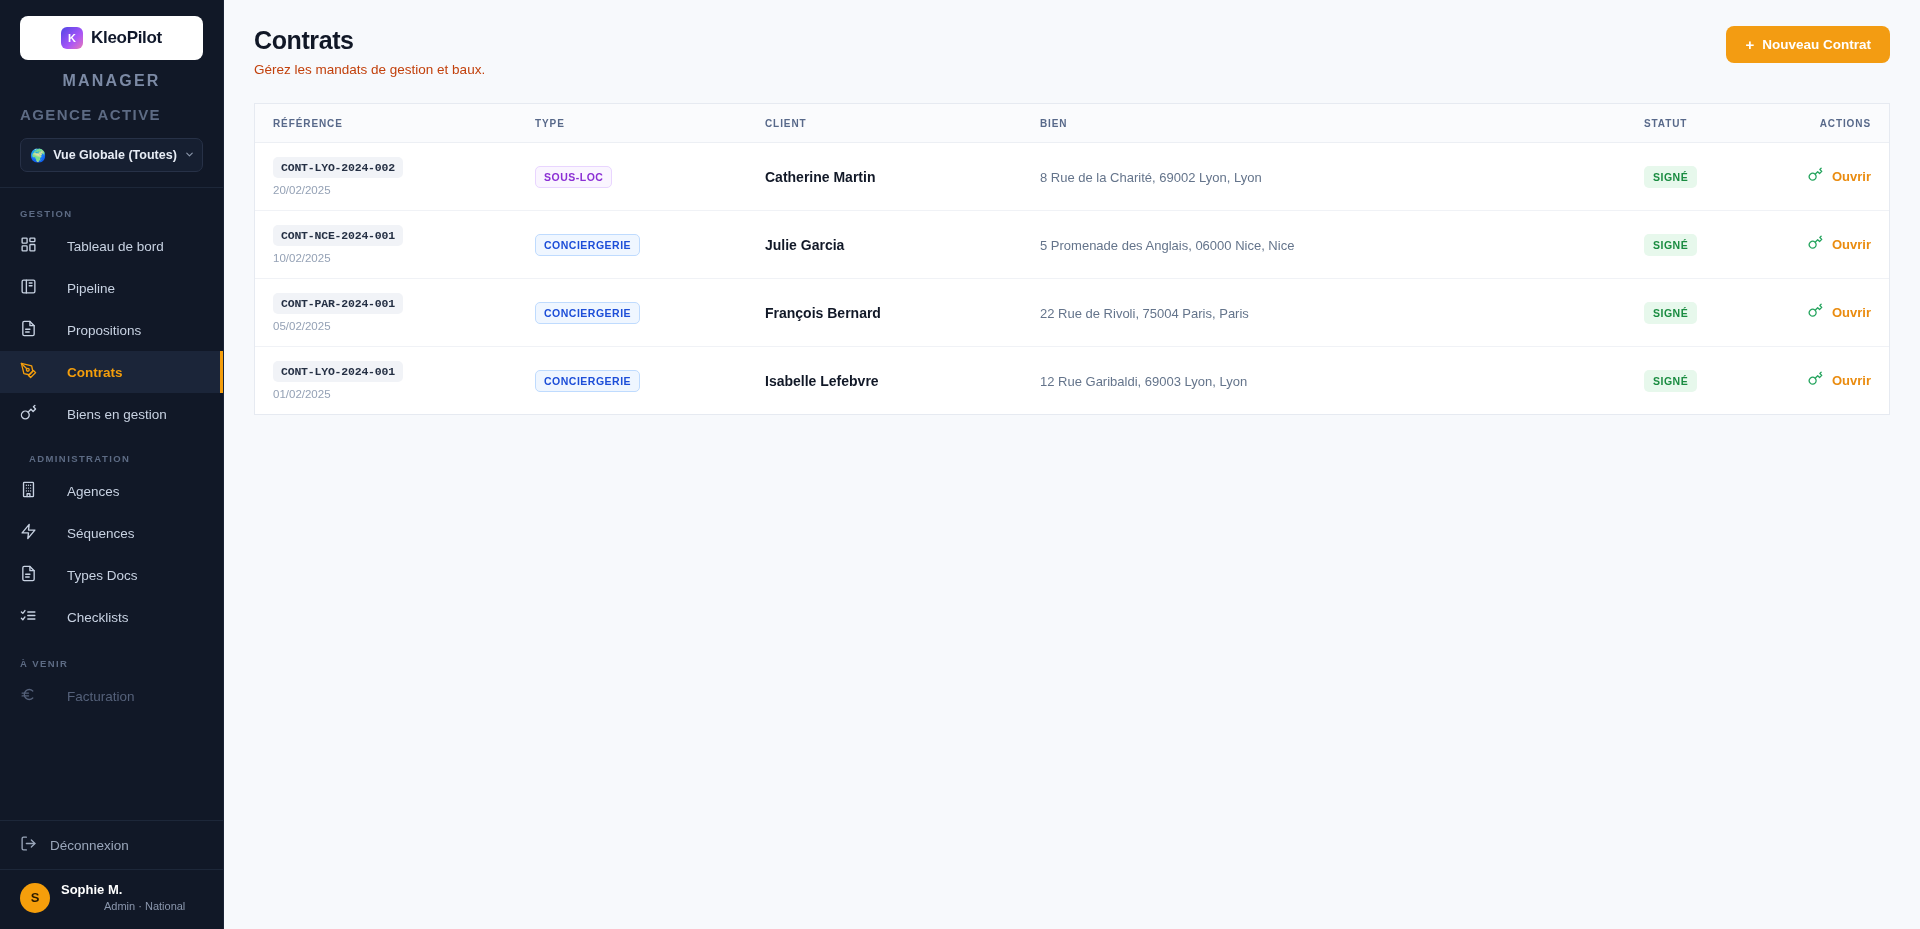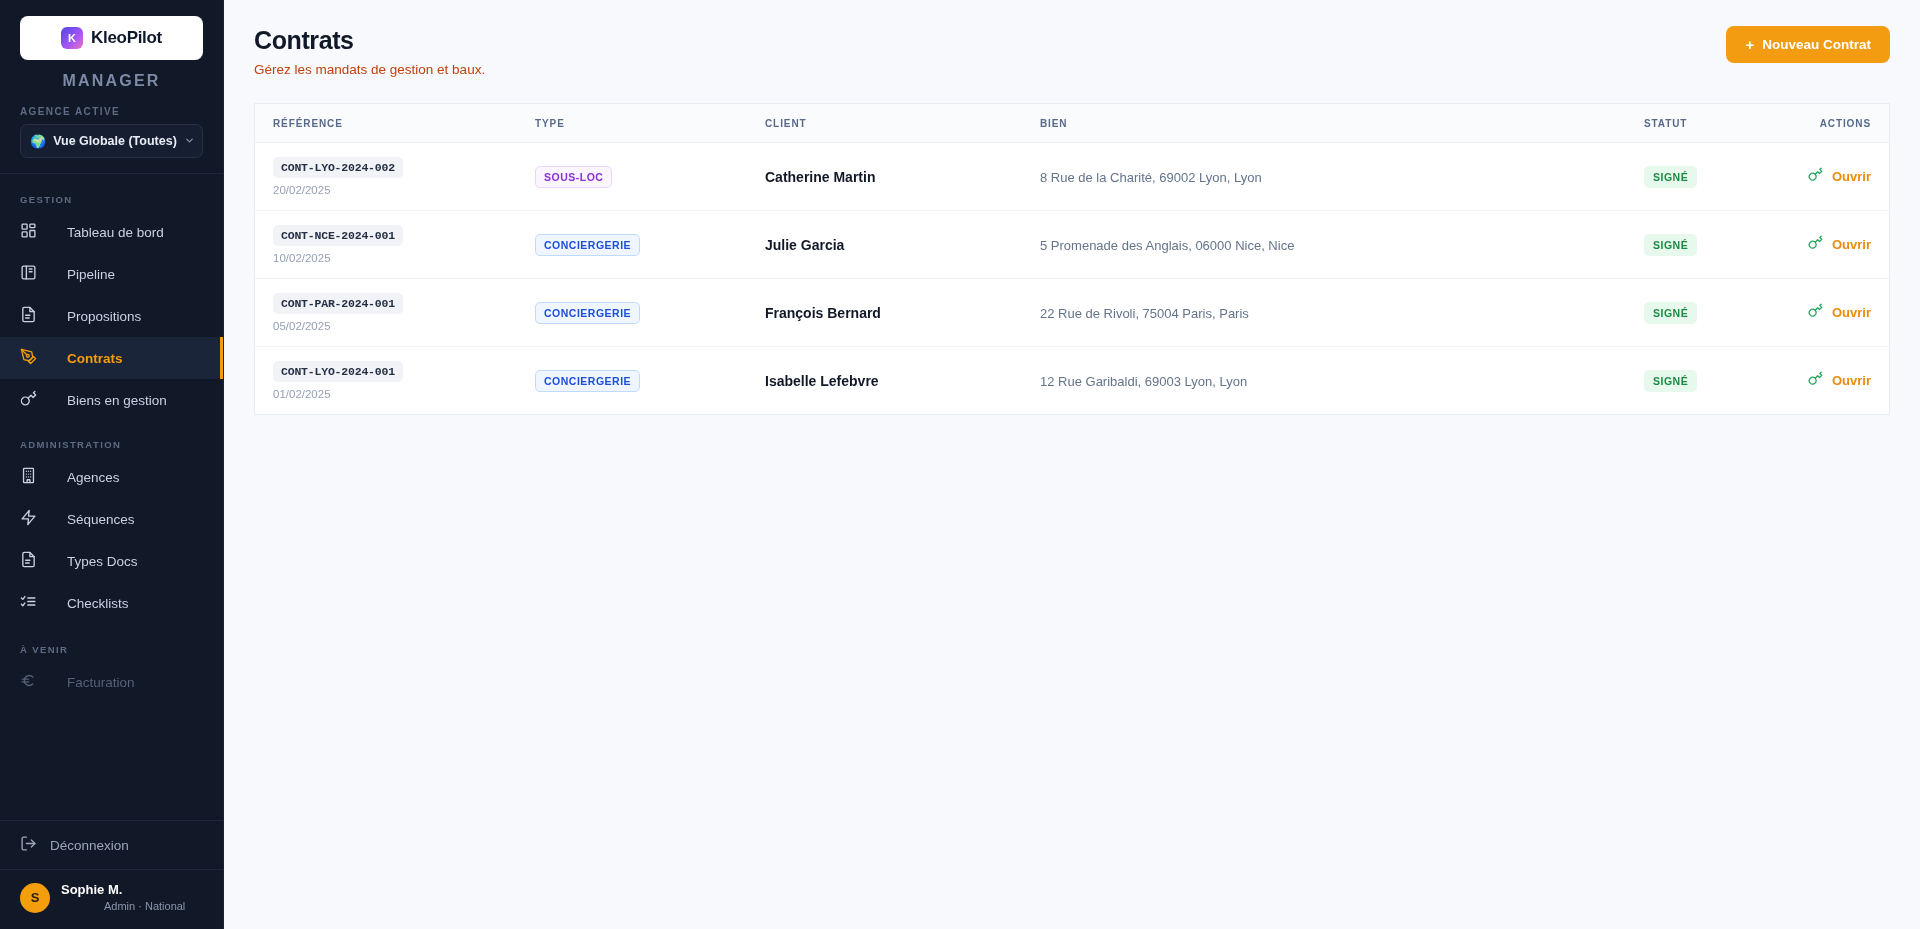--- a/index.html
+++ b/index.html
@@ -32,22 +32,22 @@
     color: #fff; font-size: 11px; font-weight: 700;
   }
   .brand-name { font-size: 17px; font-weight: 700; color: #0f172a; letter-spacing: -0.3px; }
   .role {
     text-align: center; color: #7c8aa5; font-size: 16px;
     letter-spacing: 2.2px; font-weight: 600; margin-top: 12px;
   }
 
   .agency-block { padding: 16px 20px 0 20px; }
   .agency-label {
-    color: #5d6b84; font-size: 10px; letter-spacing: 1.4px;
-    font-weight: 700; margin-bottom: 7px;
+    color: #5d6b84; font-size: 15px; letter-spacing: 1.4px;
+    font-weight: 700; margin-bottom: 15px;
   }
   .agency-select {
     background: #161f31; border: 1px solid #273147; border-radius: 7px;
     height: 34px; display: flex; align-items: center; gap: 7px;
     padding: 0 9px; cursor: pointer;
   }
   .agency-name { color: #e8edf6; font-size: 12.5px; font-weight: 600; flex: 1; white-space: nowrap; }
   .globe { font-size: 13px; line-height: 1; }
   .chev { color: #8b97ab; font-size: 11px; }
 
@@ -241,21 +241,21 @@
 
       <div class="nav-item">
         <span>
           <svg width="17" height="17" viewBox="0 0 24 24" fill="none" stroke="currentColor" stroke-width="1.9" stroke-linecap="round" stroke-linejoin="round">
               <path d="M21 2l-2 2m-7.61 7.61a5.5 5.5 0 1 1-7.778 7.778 5.5 5.5 0 0 1 7.777-7.777zm0 0L15.5 7.5m0 0l3 3L22 7l-3-3"></path>
             </svg>
         </span>
         <span>Biens en gestion</span>
       </div>
 
-      <div class="nav-section" style="padding-top:18px;">ADMINISTRATION</div>
+      <div class="nav-section" style="padding-top:18px;margin-left:9px;">ADMINISTRATION</div>
 
 
       <div class="nav-item">
         <span>
           <svg width="17" height="17" viewBox="0 0 24 24" fill="none" stroke="currentColor" stroke-width="1.9" stroke-linecap="round" stroke-linejoin="round">
               <rect x="5" y="2" width="14" height="20" rx="1"></rect>
               <line x1="9" y1="6" x2="9" y2="6"></line>
               <line x1="12" y1="6" x2="12" y2="6"></line>
               <line x1="15" y1="6" x2="15" y2="6"></line>
               <line x1="9" y1="10" x2="9" y2="10"></line>

